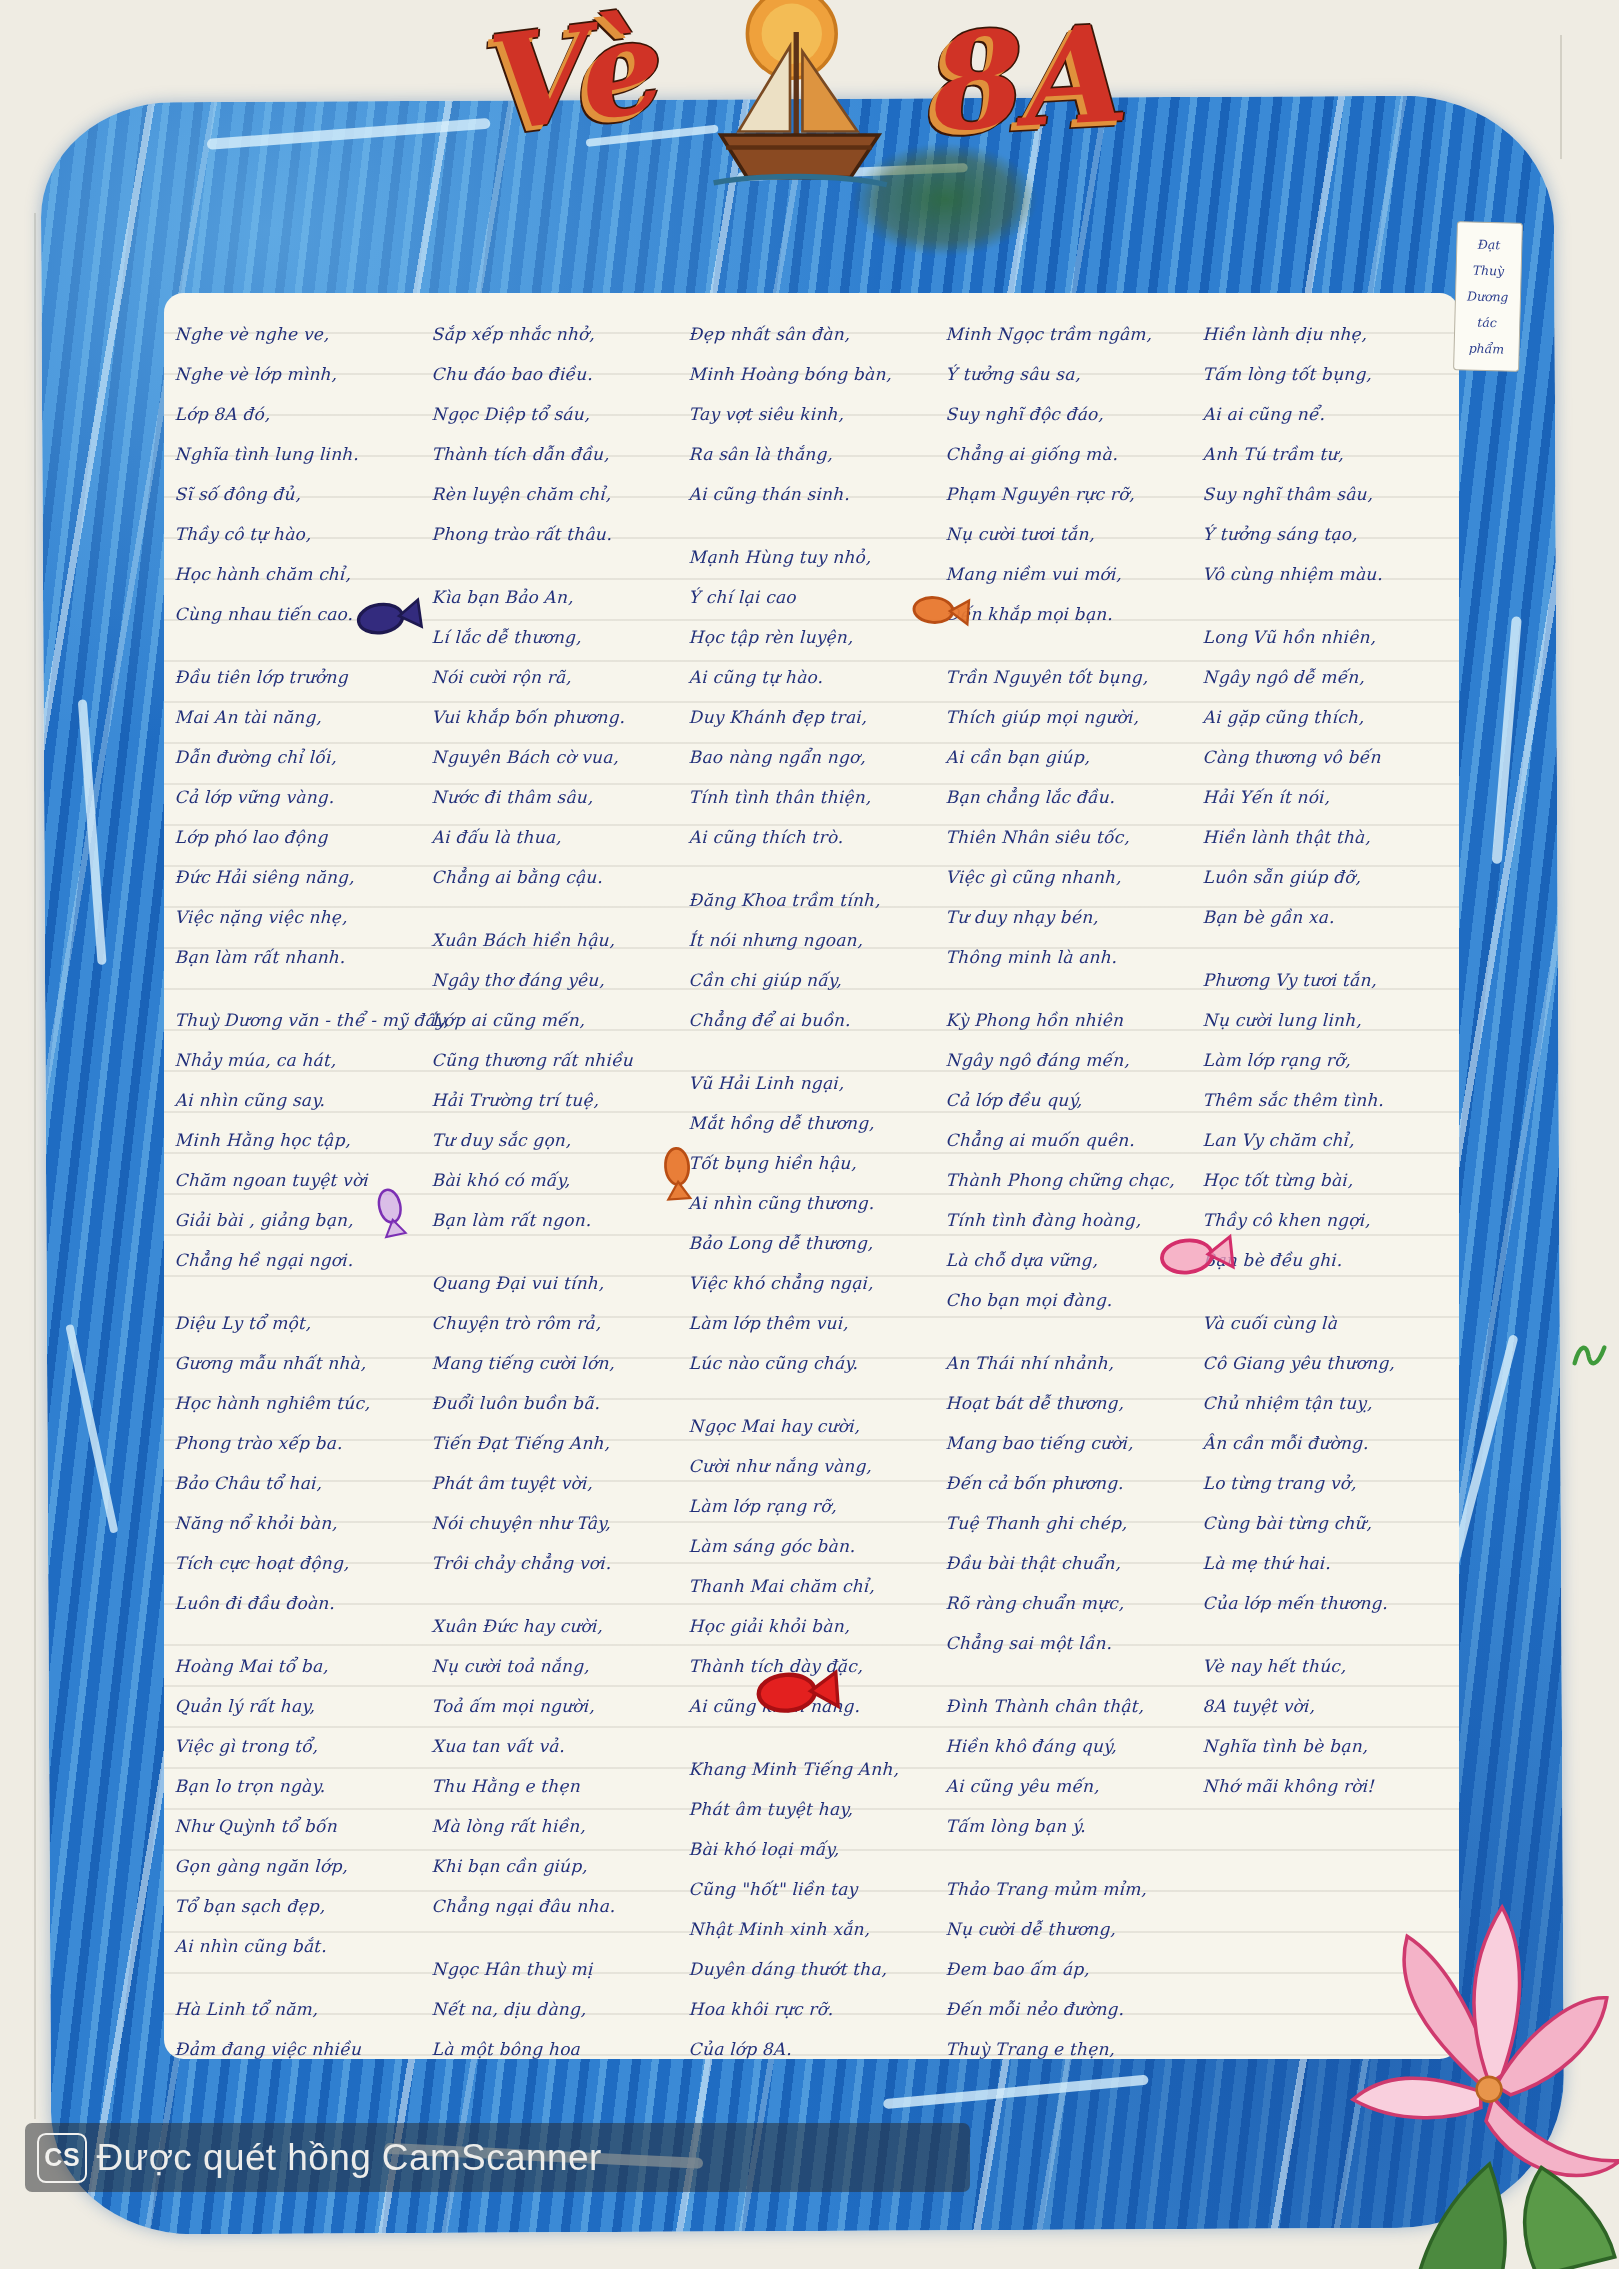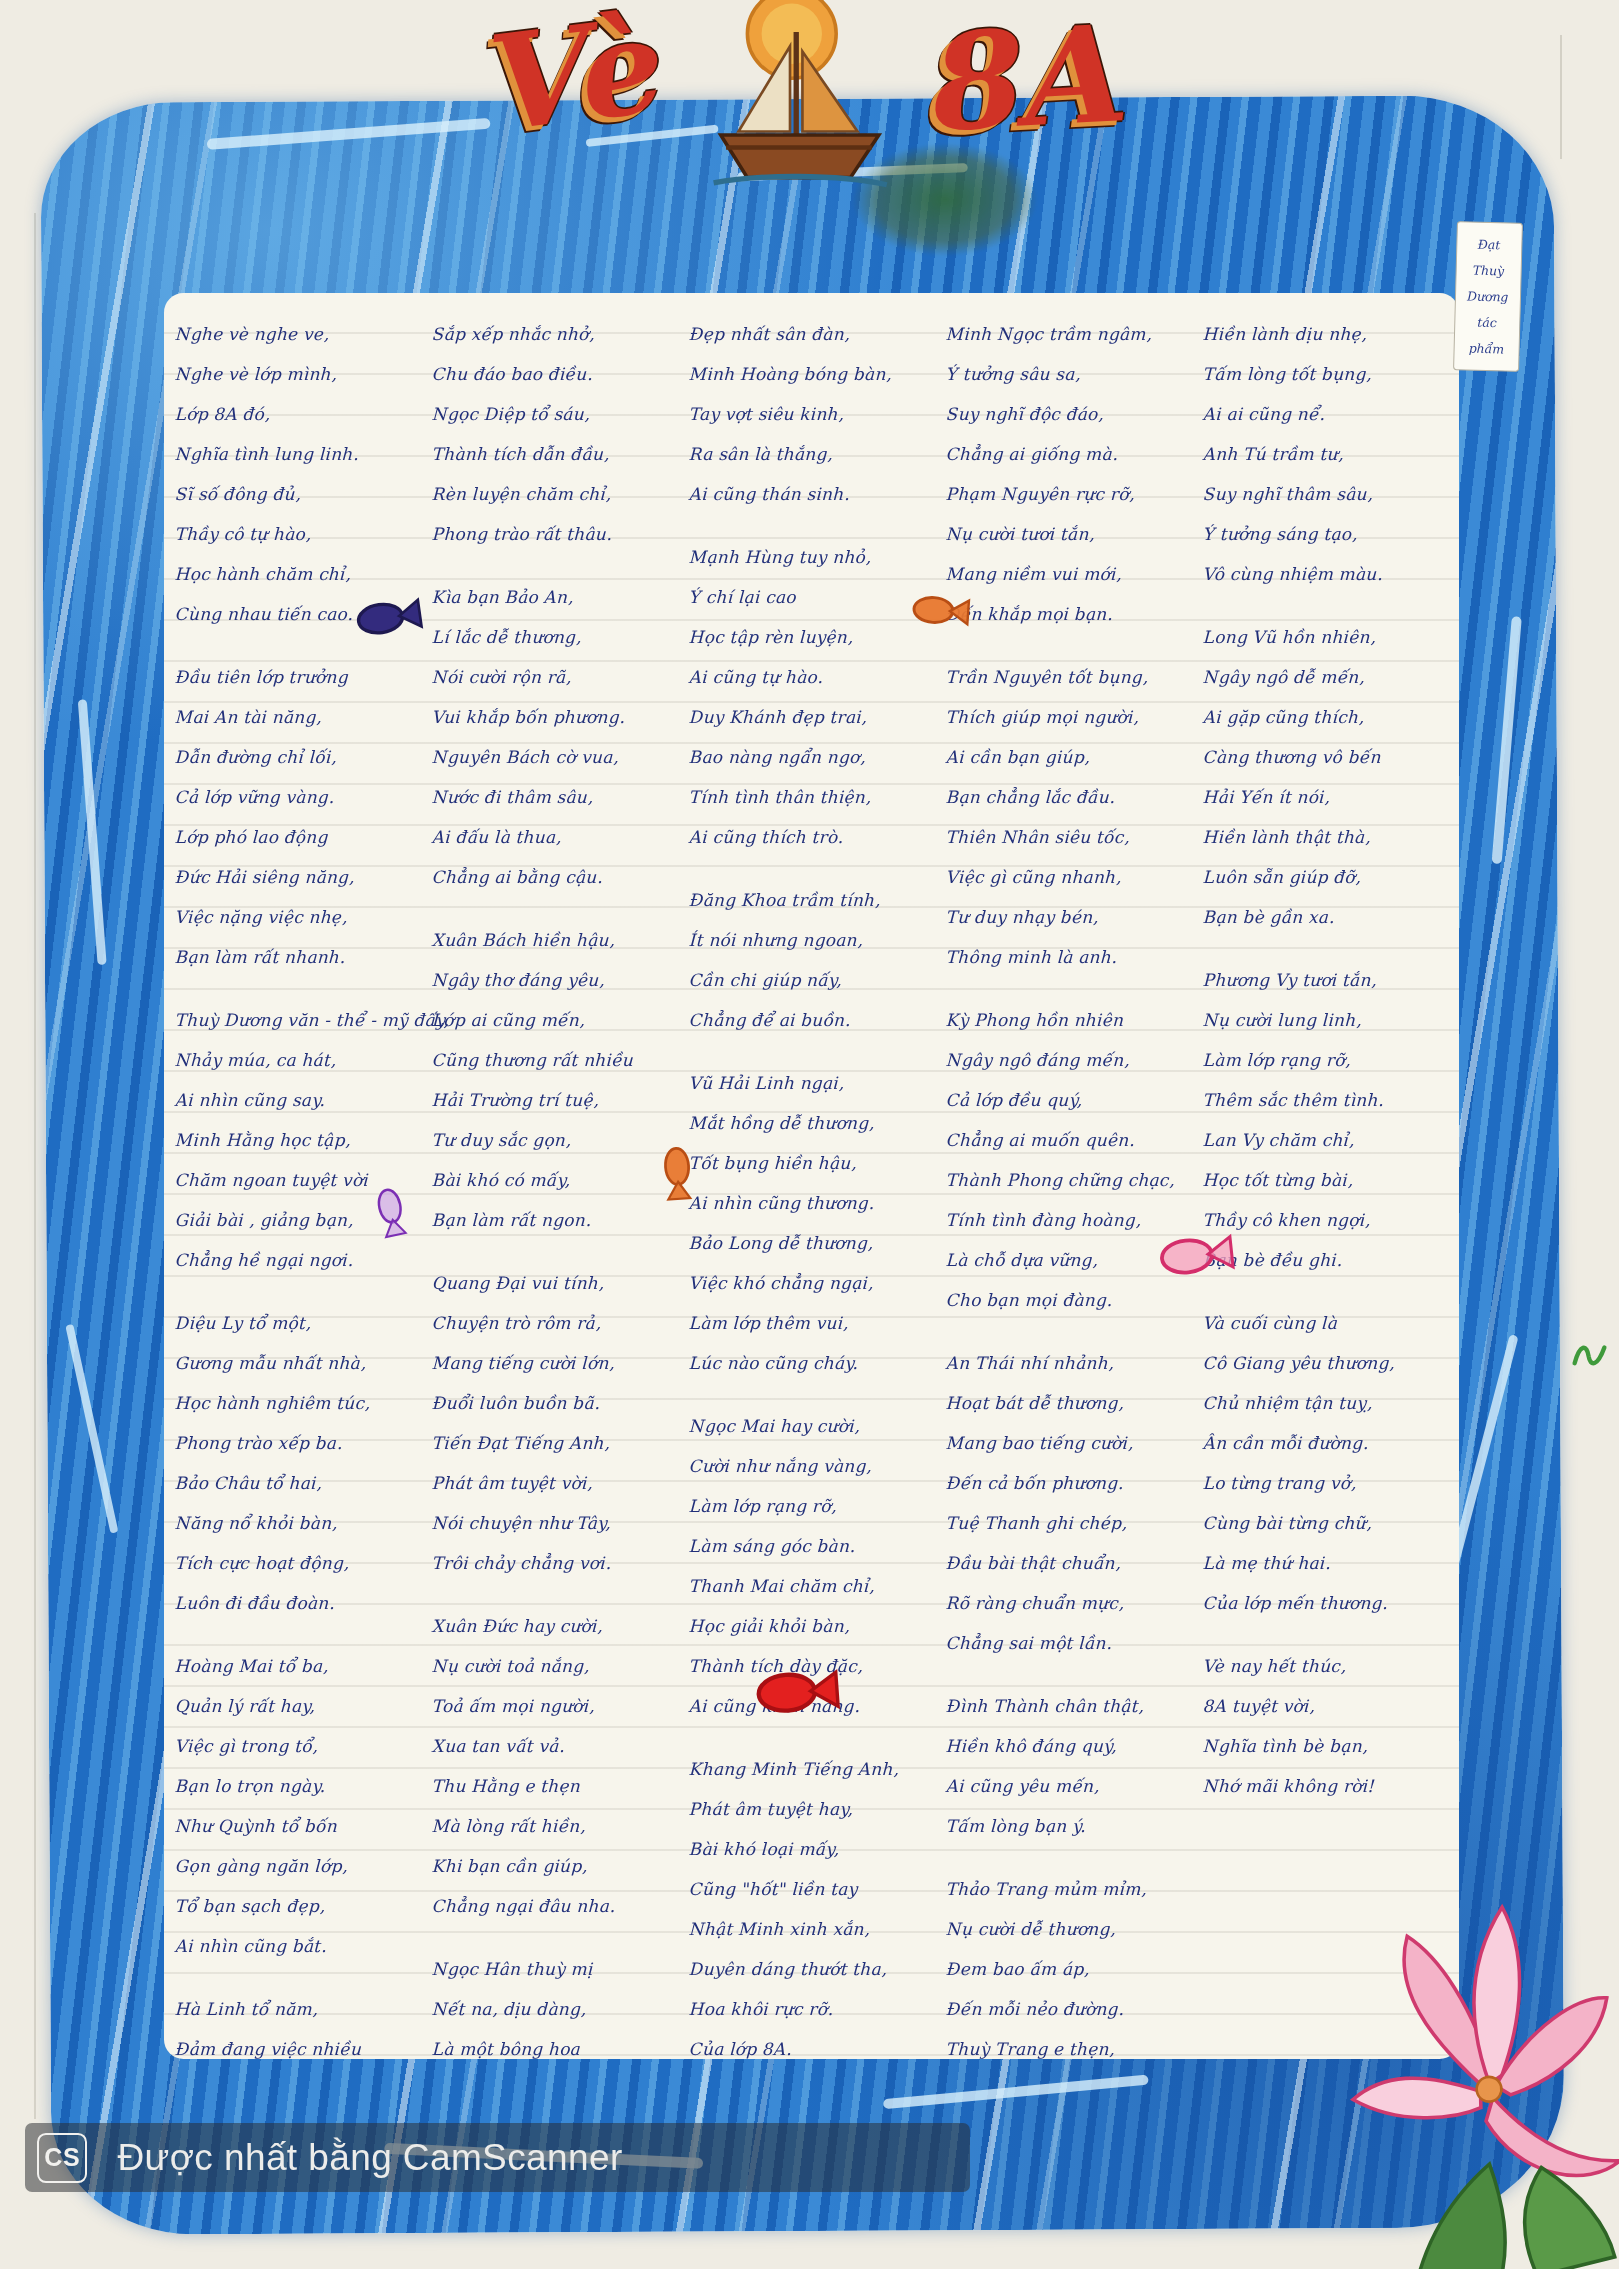--- a/index.html
+++ b/index.html
@@ -60,21 +60,21 @@
   .title-8a{font-size:133px;transform:rotate(-3deg);margin-top:12.4px;}
 
   
   .author-tag{position:absolute;left:1455px;top:222px;width:60px;height:140px;z-index:7;
     background:#fcfbf4;border:0.9px solid #b7b2a2;border-radius:3.5px;transform:rotate(1.5deg);
     display:flex;flex-direction:column;justify-content:center;padding:3.5px 1.8px;}
   .author-tag .tag-line{font-style:italic;font-size:12.4px;line-height:26px;color:#2b3d8c;text-align:center;}
 
   
   .watermark{position:absolute;left:25px;top:2123px;width:945px;height:69px;z-index:9;
-    background:rgba(42,44,47,.52);border-radius:7px;display:flex;align-items:center;gap:30px;
+    background:rgba(42,44,47,.52);border-radius:7px;display:flex;align-items:center;gap:9px;
     padding-left:12.4px;box-sizing:border-box;font-family:"Liberation Sans", sans-serif;}
   .cs-logo{width:46px;height:46px;border:2.7px solid #f2f1ee;border-radius:8.9px;
     display:flex;align-items:center;justify-content:center;
     color:#f2f1ee;font-weight:bold;font-size:25px;letter-spacing:0.9px;}
   .wm-text{color:#ececea;font-size:37px;letter-spacing:0.4px;}
 
   .illus{position:absolute;z-index:8;}
   .boat{top:-5.3px;left:709px;z-index:6;}
   .flower{right:-21px;bottom:-16px;}
   .scribble{right:8.9px;top:1337px;z-index:7;}
@@ -431,17 +431,17 @@
       <path d="M160,218 C100,180 58,172 18,192 C60,232 122,242 156,236 Z" fill="#f9cfdd" stroke="#cf3a6e" stroke-width="4"></path>
       <path d="M172,228 C202,284 242,322 294,332 C252,354 180,324 158,252 Z" fill="#f4b3c8" stroke="#cf3a6e" stroke-width="4"></path>
       <circle cx="170" cy="218" r="14" fill="#e8954b" stroke="#b8641f" stroke-width="3"></circle>
       <path d="M150,300 C88,332 46,382 26,438 L126,438 C154,392 154,342 150,300 Z" fill="#4c8a3f" stroke="#2e6426" stroke-width="4"></path>
       <path d="M206,318 C244,358 262,400 262,436 L172,436 C162,382 178,344 206,318 Z" fill="#5a9a48" stroke="#2e6426" stroke-width="4"></path>
     </g>
   </svg>
 
   <div class="watermark">
     <div class="cs-logo">CS</div>
-    <div class="wm-text">Được nhất bằng CamScanner</div>
+    <div class="wm-text">Được quét hồng CamScanner</div>
   </div>
 
 </div>
 
 
 </body></html>

